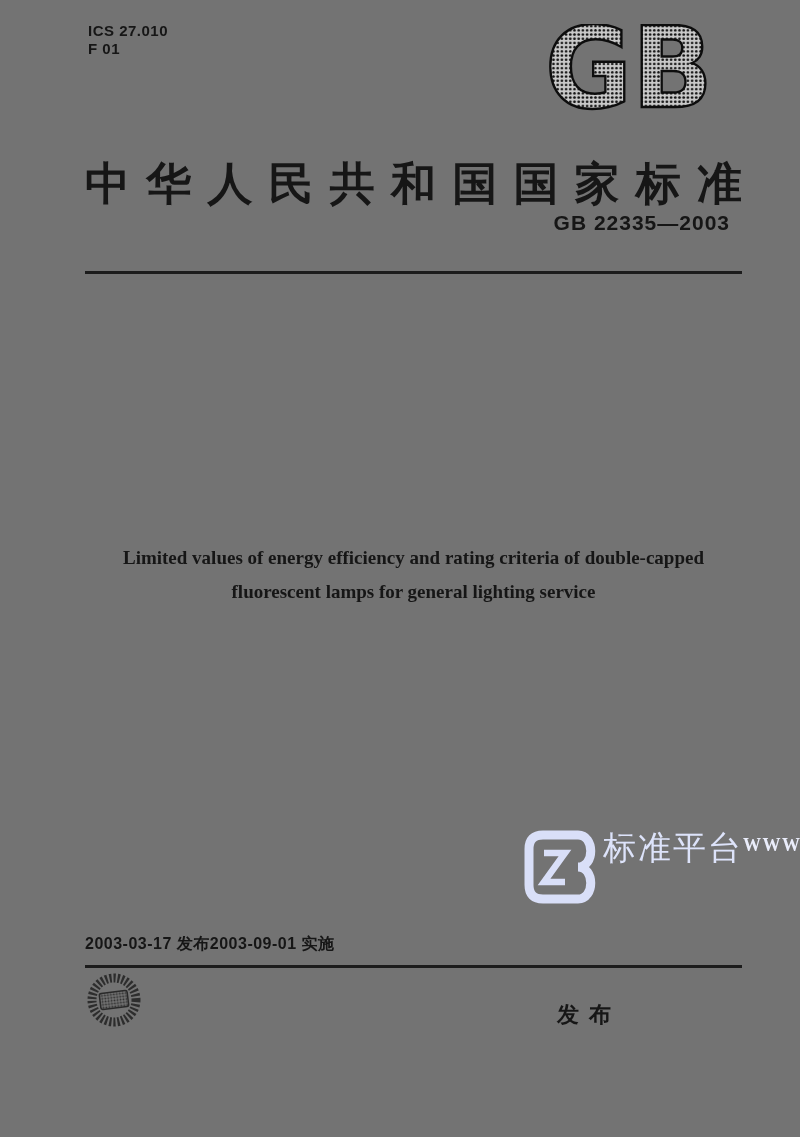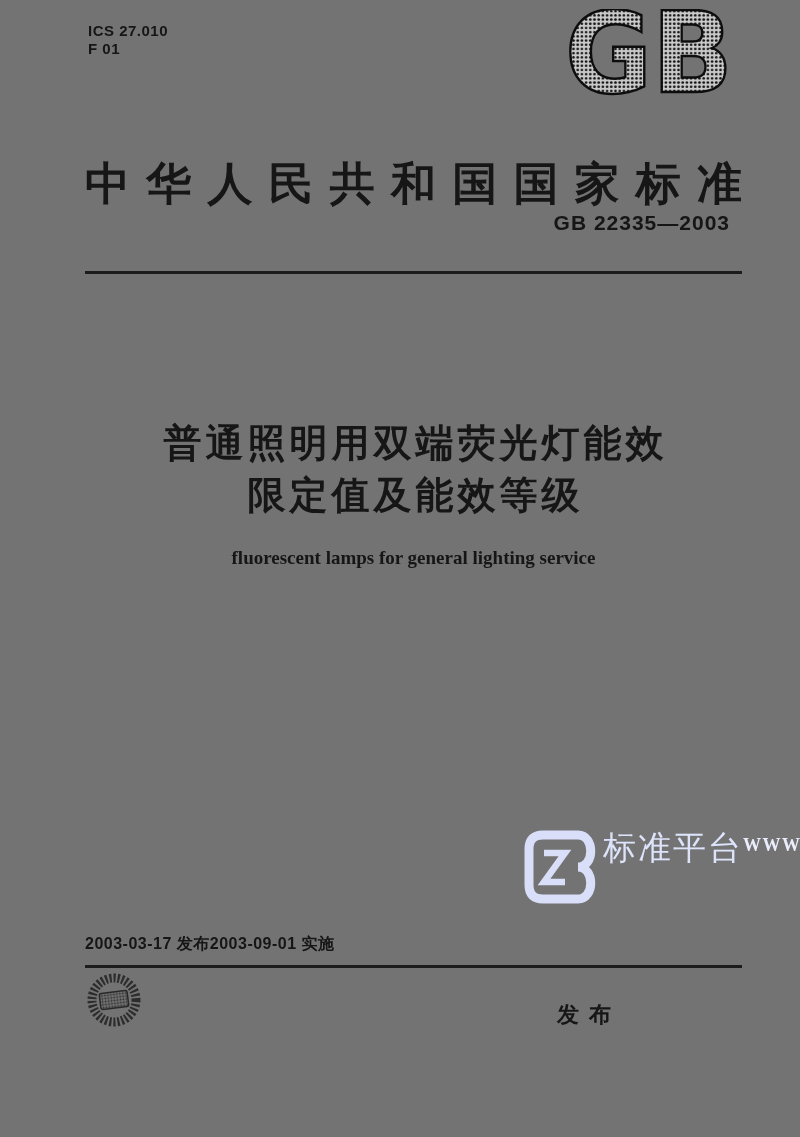--- a/index.html
+++ b/index.html
@@ -13,21 +13,21 @@
     overflow: hidden;
   }
 
   
   .ics {
     position: absolute; left: 88px; top: 22px;
     font-size: 15px; font-weight: bold; line-height: 18px; letter-spacing: .5px;
   }
 
   
-  .gb-logo { position: absolute; left: 543px; top: 9px; width: 172px; height: 88px; margin-left: 20px; }
+  .gb-logo { position: absolute; left: 543px; top: 24px; width: 172px; height: 88px; }
 
   
   .std-heading {
     position: absolute; left: 85px; top: 137px; width: 657px;
     font-family: "Liberation Serif", "DejaVu Serif", serif;
     font-size: 45px; font-weight: bold; line-height: 54px;
     text-align: justify; text-align-last: justify; text-justify: inter-character;
     white-space: nowrap;
     margin-top: 20px;
   }
@@ -117,26 +117,23 @@
       <text x="86" y="83" text-anchor="middle" font-family="'DejaVu Sans', sans-serif" font-weight="900" font-size="112" fill="url(#halftone)" stroke="#0d0d0d" stroke-width="2.5" textLength="168" lengthAdjust="spacingAndGlyphs">GB</text>
     </svg>
   </div>
 
   <div class="std-heading">中华人民共和国国家标准</div>
 
   <div class="std-number">GB 22335—2003</div>
 
   <div class="rule rule-top"></div>
 
-  <div class="doc-title">
-    <div>普通照明用双端荧光灯能效</div>
-    <div>限定值及能效等级</div>
-  </div>
 
   <div class="doc-title-en">
+    <div>Limited values of energy efficiency and rating criteria of double-capped</div>
     <div>fluorescent lamps for general lighting service</div>
   </div>
 
   <div class="watermark">
     <svg class="wm-logo" width="74" height="78" viewBox="0 0 74 78" xmlns="http://www.w3.org/2000/svg">
       <path class="frame" d="M 56 7 H 21 Q 7 7 7 21 V 57 Q 7 71 21 71 H 56"></path>
       <path class="frame" d="M 56 7 C 73 7 73 39 56 39 C 73 39 73 71 56 71"></path>
       <path class="zee" d="M 22 25 H 43 L 22 54 H 43"></path>
     </svg>
     <div class="wm-text">

